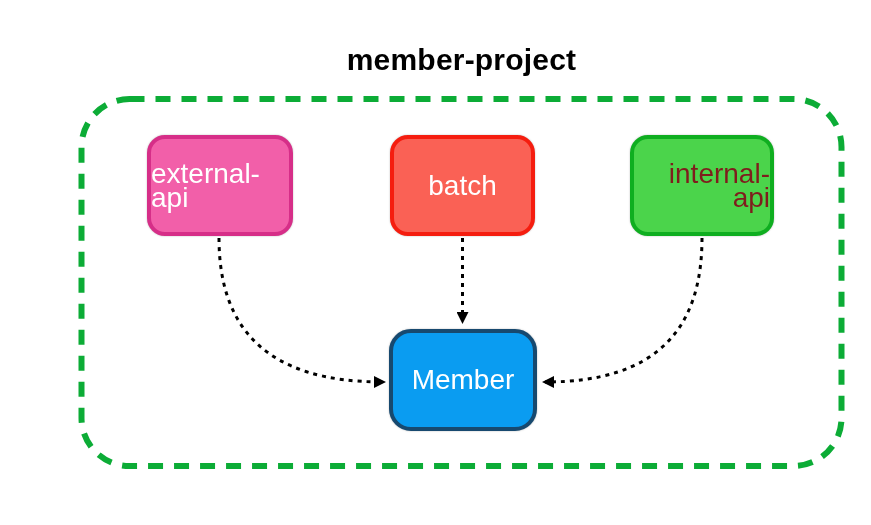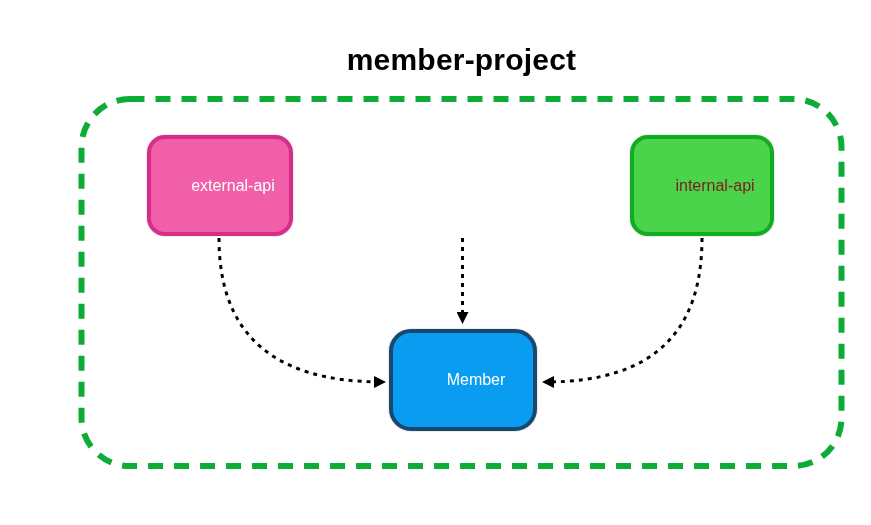--- a/index.html
+++ b/index.html
@@ -36,25 +36,24 @@
     height: 525px;
   }
   .node {
     position: absolute;
     box-sizing: border-box;
     border: 4px solid #000;
     border-radius: 18px;
     display: flex;
     align-items: center;
     justify-content: center;
-    font-size: 16px;
+    font-size: 28px;
     line-height: 24px;
     color: #ffffff;
     box-shadow: 0 0 2px rgba(0,0,0,0.28);
-    padding-left: 26px;
   }
   .node-external { left: 119px; top: 135px; width: 146px; height: 101px; }
   .node-batch    { left: 362px; top: 135px; width: 145px; height: 101px; }
   .node-internal { left: 602px; top: 135px; width: 144px; height: 101px; }
   .node-member   { left: 361px; top: 329px; width: 148px; height: 102px; border-radius: 22px; }
 </style>
 </head>
 <body>
 
 <div class="canvas">
@@ -74,20 +73,23 @@
 
     <path d="M 434.5 238 L 434.5 321" fill="none" stroke="#000000" stroke-width="3" stroke-dasharray="4 5" marker-end="url(#arrowhead)"></path>
 
     <path d="M 674 238 C 674 328, 630 382, 517 382" fill="none" stroke="#000000" stroke-width="3" stroke-dasharray="4 5" marker-end="url(#arrowhead)"></path>
   </svg>
 
   <div class="node node-external" style="background: rgb(242, 95, 169); border-color: rgb(214, 46, 136); color: rgb(255, 255, 255);">
     <span>external-api</span>
   </div>
 
+  <div class="node node-batch" style="background: rgb(250, 97, 85); border-color: rgb(245, 29, 15); color: rgb(255, 255, 255);">
+    <span>batch</span>
+  </div>
 
   <div class="node node-internal" style="background: rgb(75, 212, 75); border-color: rgb(15, 174, 32); color: #7f1d1d; text-align: right;">
     <span>internal-api</span>
   </div>
 
   <div class="node node-member" style="background: rgb(10, 156, 241); border-color: rgb(23, 73, 111); color: rgb(255, 255, 255);">
     <span>Member</span>
   </div>
 
 </div>

